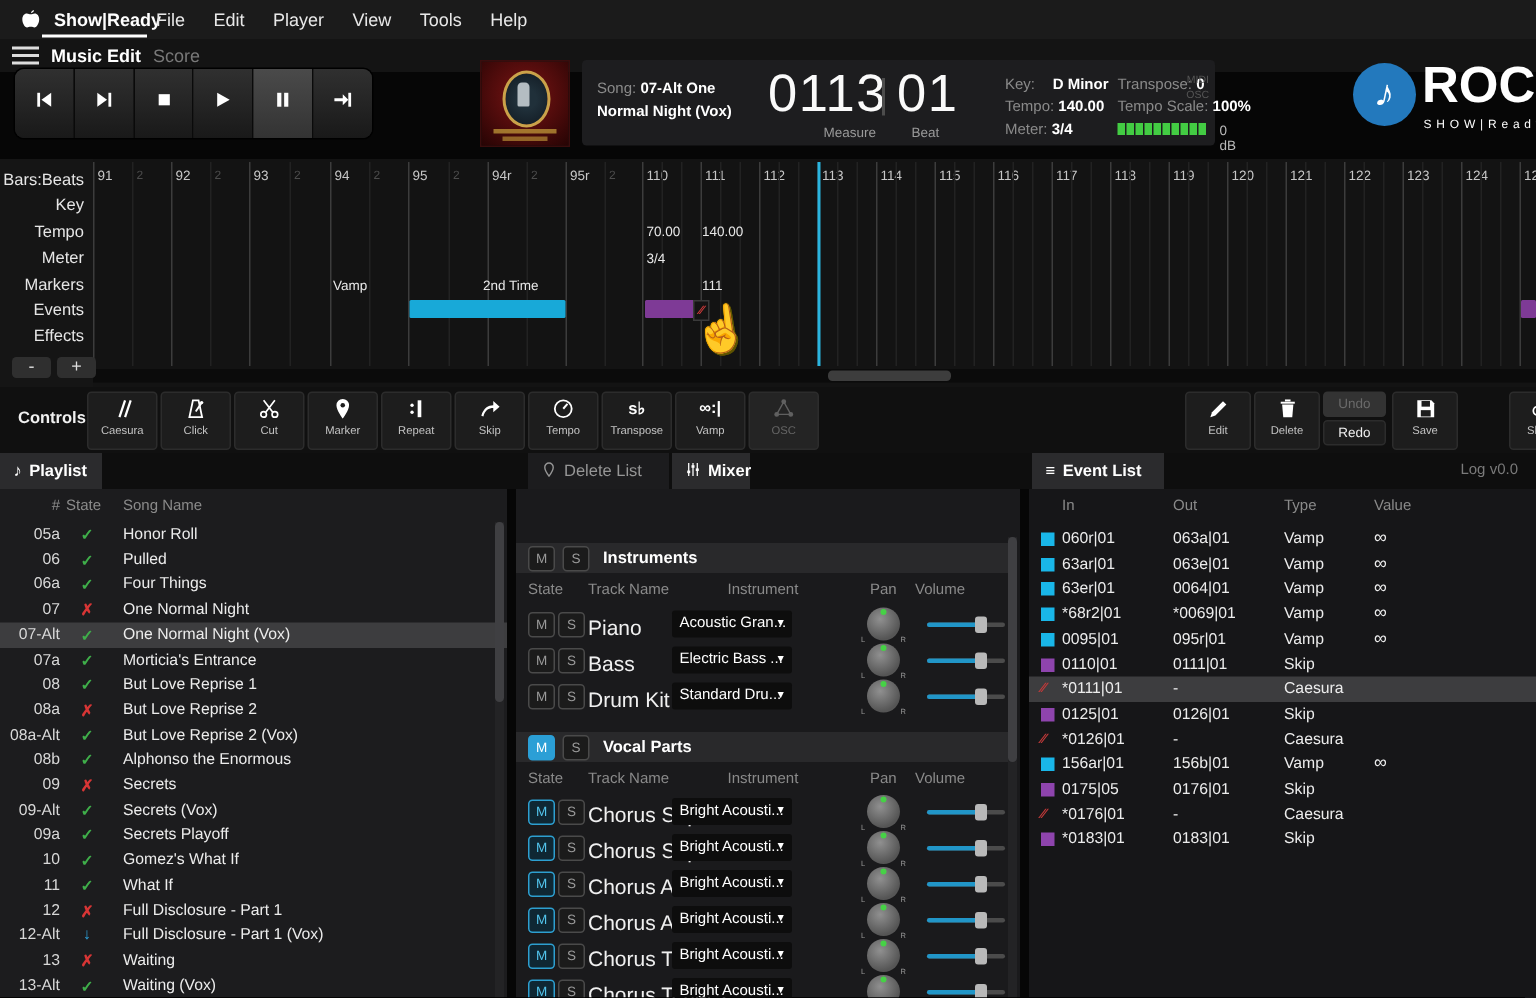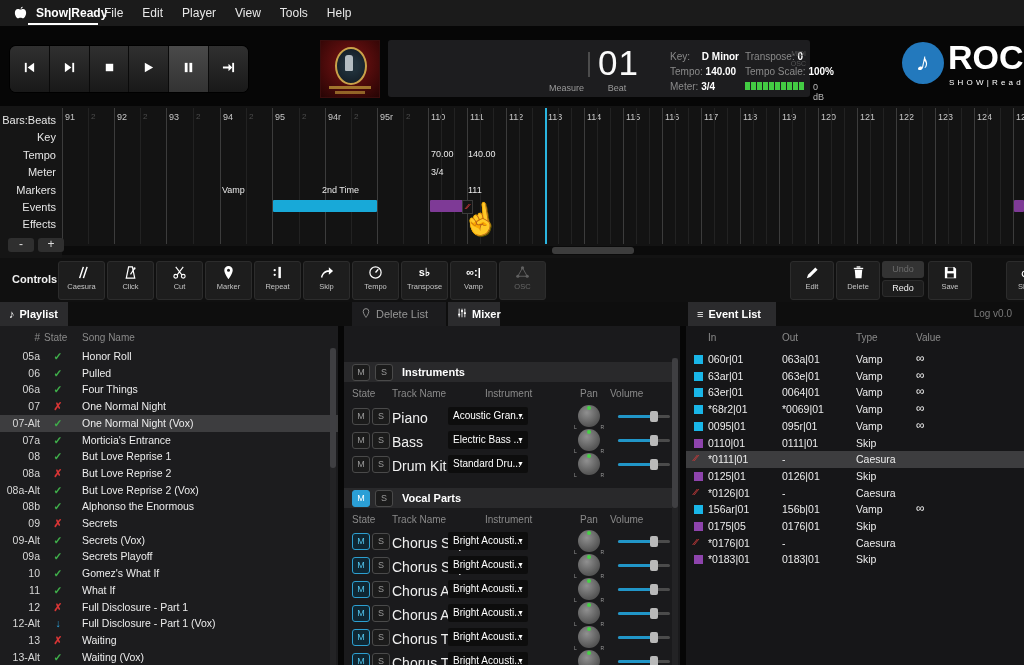--- a/index.html
+++ b/index.html
@@ -178,20 +178,30 @@
     <div id="menu-items">
         <span>File</span>
         <span>Edit</span>
         <span>Player</span>
         <span>View</span>
         <span>Tools</span>
         <span>Help</span>
       </div>
   </div>
 
+  <div id="subnav">
+    <div id="hamburger">
+        <i></i>
+        <i></i>
+        <i></i>
+      </div>
+    <span id="tab-music-edit">Music Edit</span>
+    <div id="musicedit-underline"></div>
+    <span id="tab-score">Score</span>
+  </div>
 
   <div id="transport">
       <div class="tbtn">
         <span><svg viewBox="0 0 14 14">
             <rect x="2" y="2" width="2" height="10" fill="#fff"></rect>
             <path d="M12 2 5 7l7 5z" fill="#fff"></path>
           </svg></span>
       </div>
       <div class="tbtn">
         <span><svg viewBox="0 0 14 14">
@@ -224,20 +234,26 @@
     </div>
 
   <div id="album">
     <div class="ring"></div>
     <div class="fig"></div>
     <div class="cap1"></div>
     <div class="cap2"></div>
   </div>
 
   <div id="infopanel">
+    <div id="np-song">
+      <span class="np-label">Song:</span>
+      <span class="np-val">07-Alt One</span><br>
+      <span class="np-val">Normal Night (Vox)</span>
+    </div>
+    <div id="np-measure">0113</div>
     <div id="np-divider"></div>
     <div id="np-beat">01</div>
     <div id="np-measure-label">Measure</div>
     <div id="np-beat-label">Beat</div>
 
     <div class="np-kv" style="left:282px;top:11px;">
       <span class="np-label">Key:</span>
       <span class="np-val" style="margin-left:9px;">D Minor</span></div>
     <div class="np-kv" style="left:282px;top:26px;">
       <span class="np-label">Tempo:</span>

